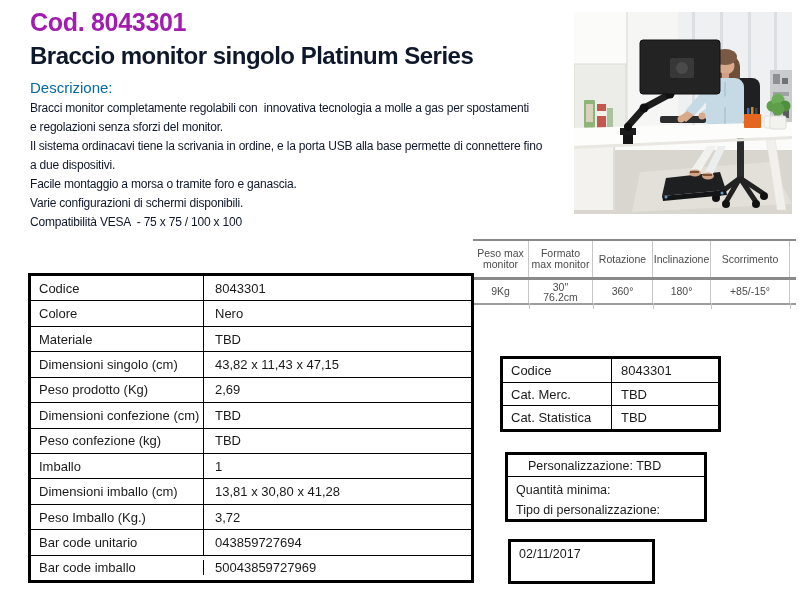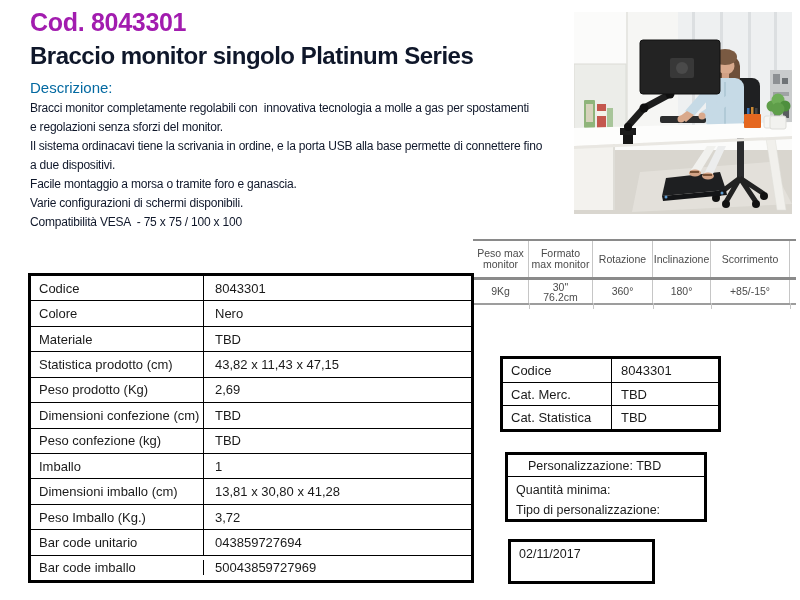--- a/index.html
+++ b/index.html
@@ -233,21 +233,21 @@
     </div>
     <div class="mt-row">
       <div class="mt-label">Colore</div>
       <div class="mt-value">Nero</div>
     </div>
     <div class="mt-row">
       <div class="mt-label">Materiale</div>
       <div class="mt-value">TBD</div>
     </div>
     <div class="mt-row">
-      <div class="mt-label">Statistica prodotto (cm)</div>
+      <div class="mt-label">Dimensioni singolo (cm)</div>
       <div class="mt-value">43,82 x 11,43 x 47,15</div>
     </div>
     <div class="mt-row">
       <div class="mt-label">Peso prodotto (Kg)</div>
       <div class="mt-value">2,69</div>
     </div>
     <div class="mt-row">
       <div class="mt-label">Dimensioni confezione (cm)</div>
       <div class="mt-value">TBD</div>
     </div>

